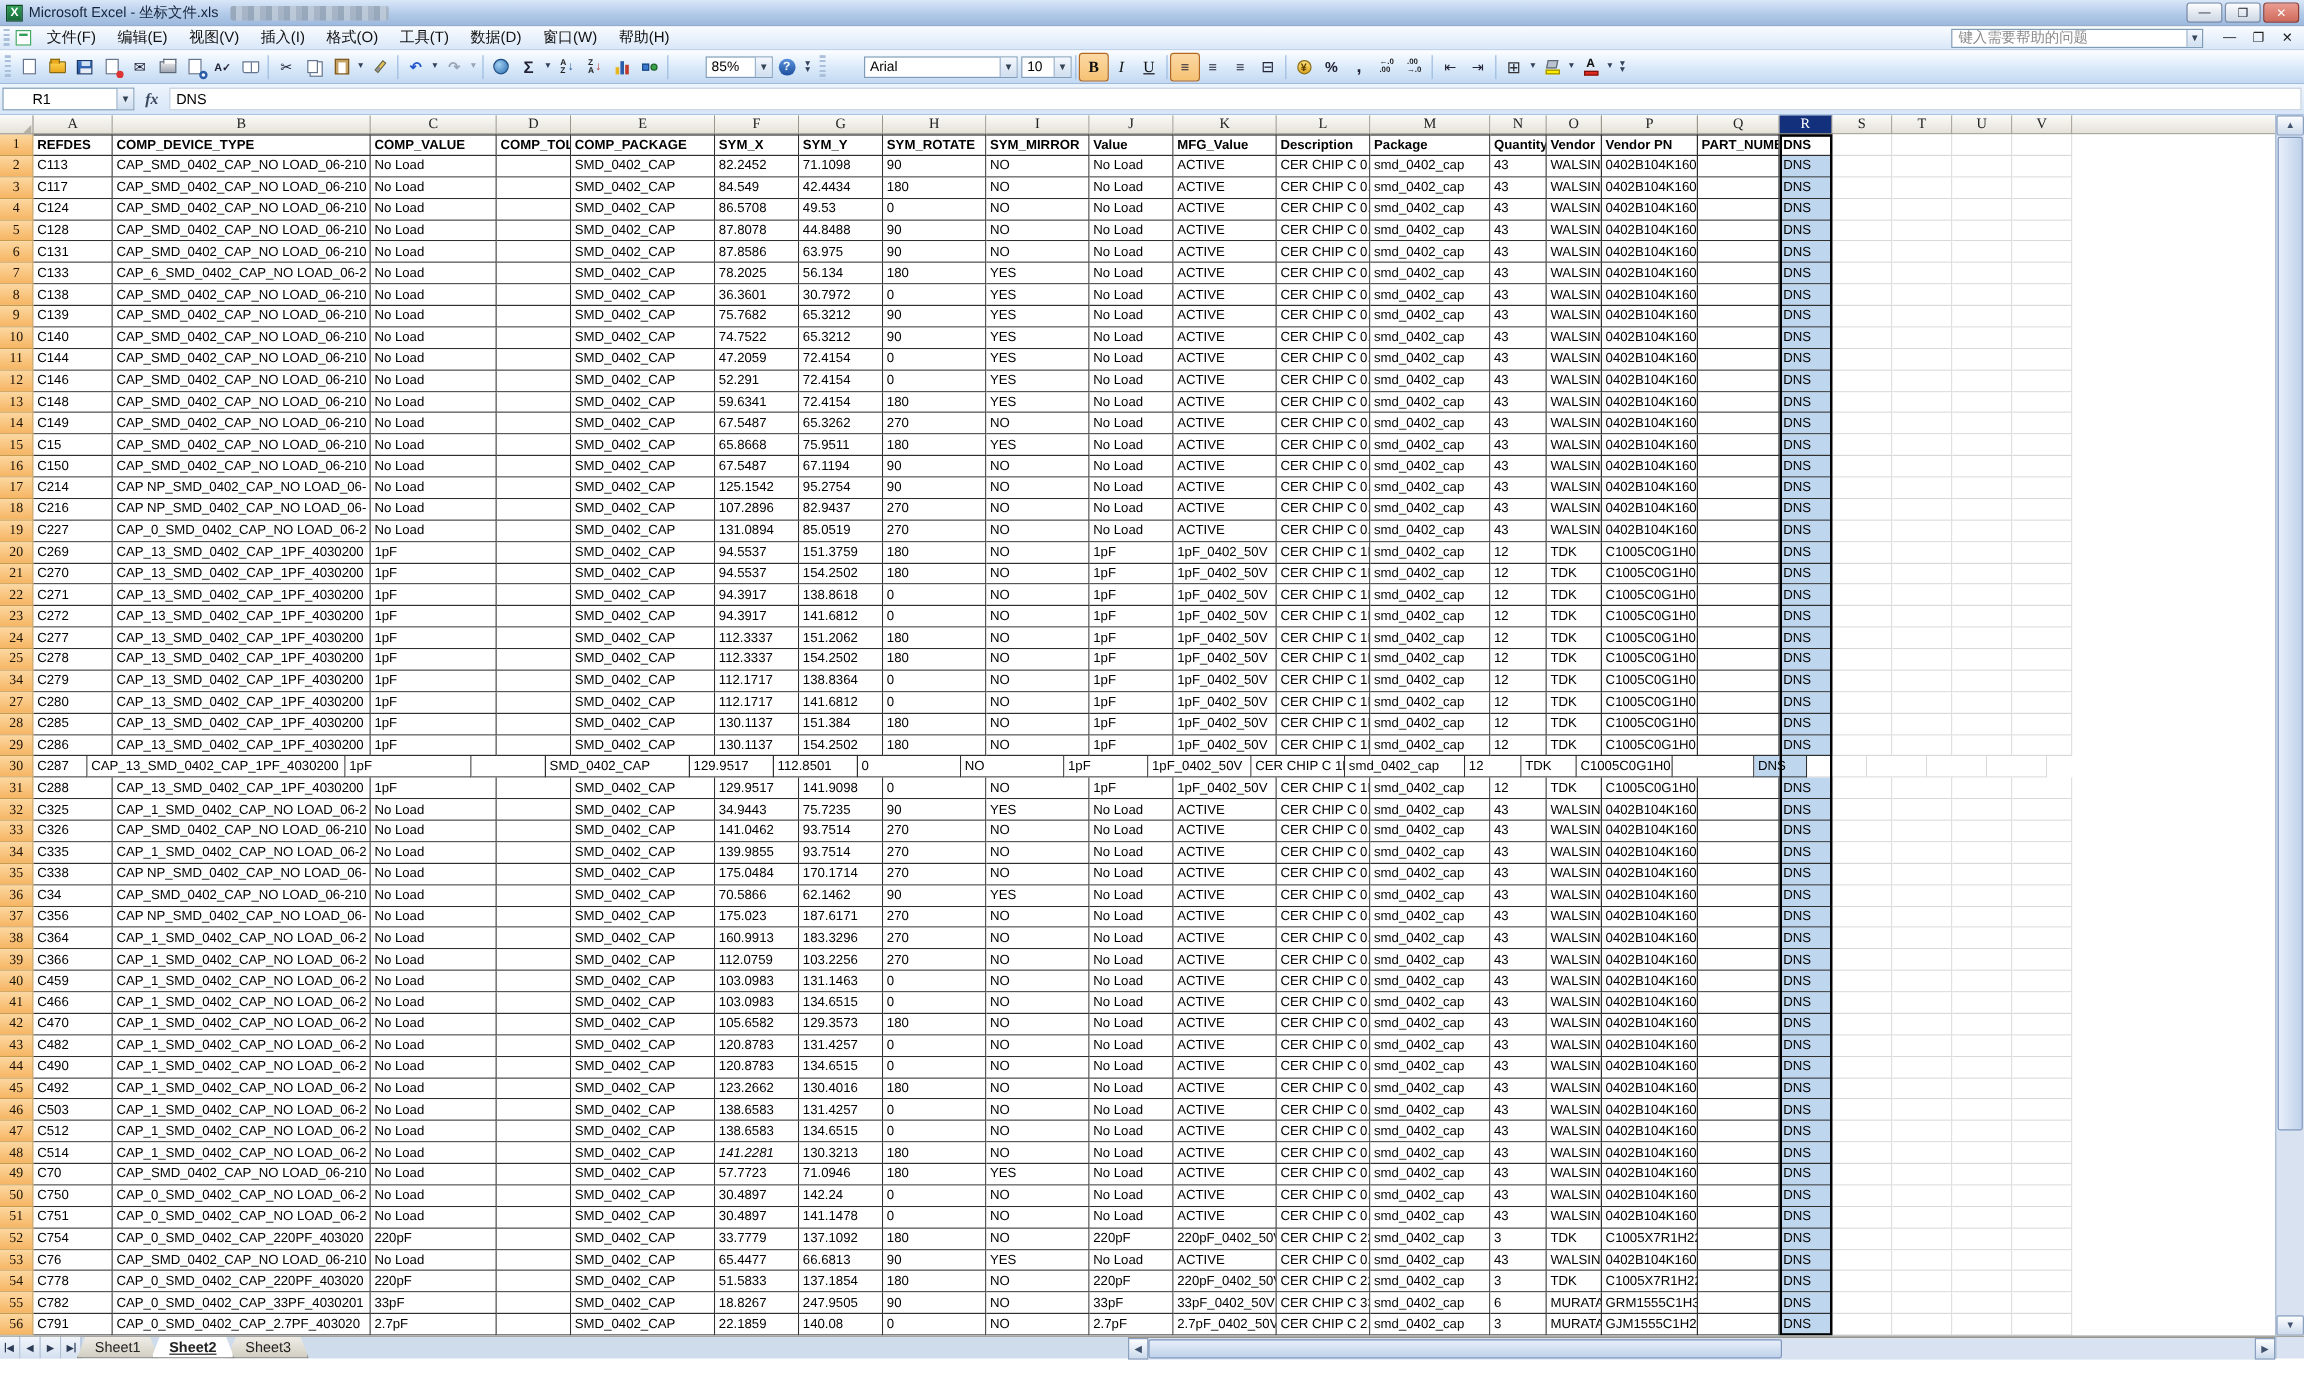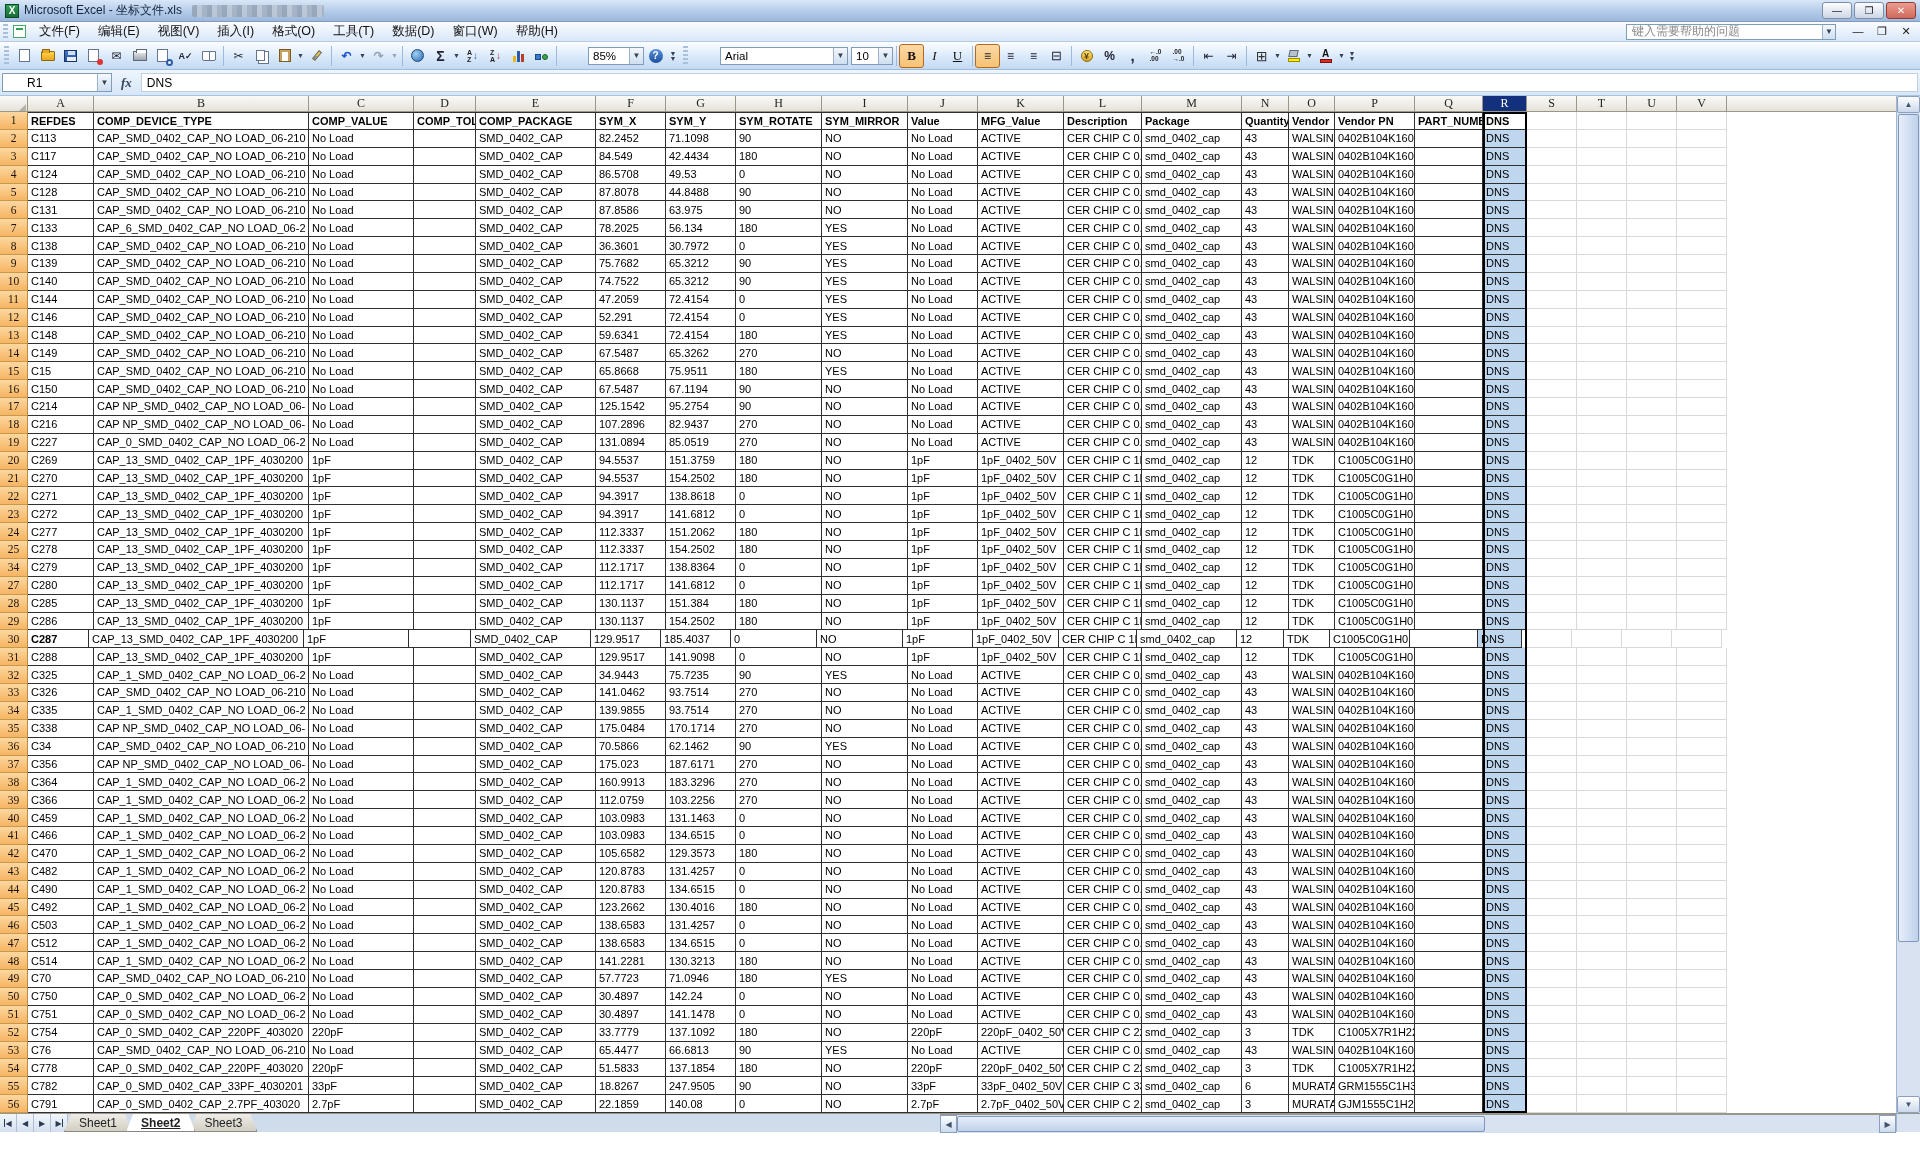--- a/index.html
+++ b/index.html
@@ -1178,27 +1178,27 @@
           <div class="g-cell dark" style="width: 68px;"></div>
           <div class="g-cell dark selcol" style="width: 44px;">DNS</div>
           <div class="g-cell light" style="width: 50px;"></div>
           <div class="g-cell light" style="width: 50px;"></div>
           <div class="g-cell light" style="width: 50px;"></div>
           <div class="g-cell light" style="width: 50px;"></div>
           <div class="g-cell filler" style="width: 169px;"></div>
         </div>
         <div class="grow">
           <div class="rh-cell">30</div>
-          <div class="g-cell dark" style="width: 61px; font-weight: bold;">C287</div>
+          <div class="g-cell dark" style="width: 45px;">C287</div>
           <div class="g-cell dark" style="width: 215px;">CAP_13_SMD_0402_CAP_1PF_4030200</div>
           <div class="g-cell dark" style="width: 105px;">1pF</div>
           <div class="g-cell dark" style="width: 62px;"></div>
           <div class="g-cell dark" style="width: 120px;">SMD_0402_CAP</div>
           <div class="g-cell dark" style="width: 70px;">129.9517</div>
-          <div class="g-cell dark" style="width: 70px;">185.4037</div>
+          <div class="g-cell dark" style="width: 70px;">112.8501</div>
           <div class="g-cell dark" style="width: 86px;">0</div>
           <div class="g-cell dark" style="width: 86px;">NO</div>
           <div class="g-cell dark" style="width: 70px;">1pF</div>
           <div class="g-cell dark" style="width: 86px;">1pF_0402_50V</div>
           <div class="g-cell dark" style="width: 78px;">CER CHIP C 1P +</div>
           <div class="g-cell dark" style="width: 100px;">smd_0402_cap</div>
           <div class="g-cell dark" style="width: 47px;">12</div>
           <div class="g-cell dark" style="width: 46px;">TDK</div>
           <div class="g-cell dark" style="width: 80px;">C1005C0G1H010CT</div>
           <div class="g-cell dark" style="width: 68px;"></div>
@@ -1651,21 +1651,21 @@
           <div class="g-cell light" style="width: 50px;"></div>
           <div class="g-cell filler" style="width: 169px;"></div>
         </div>
         <div class="grow">
           <div class="rh-cell">48</div>
           <div class="g-cell dark" style="width: 66px;">C514</div>
           <div class="g-cell dark" style="width: 215px;">CAP_1_SMD_0402_CAP_NO LOAD_06-2</div>
           <div class="g-cell dark" style="width: 105px;">No Load</div>
           <div class="g-cell dark" style="width: 62px;"></div>
           <div class="g-cell dark" style="width: 120px;">SMD_0402_CAP</div>
-          <div class="g-cell dark" style="width: 70px;">141.2281</div>
+          <div class="g-cell dark" style="width: 70px; font-style: italic;">141.2281</div>
           <div class="g-cell dark" style="width: 70px;">130.3213</div>
           <div class="g-cell dark" style="width: 86px;">180</div>
           <div class="g-cell dark" style="width: 86px;">NO</div>
           <div class="g-cell dark" style="width: 70px;">No Load</div>
           <div class="g-cell dark" style="width: 86px;">ACTIVE</div>
           <div class="g-cell dark" style="width: 78px;">CER CHIP C 0.1U</div>
           <div class="g-cell dark" style="width: 100px;">smd_0402_cap</div>
           <div class="g-cell dark" style="width: 47px;">43</div>
           <div class="g-cell dark" style="width: 46px;">WALSIN</div>
           <div class="g-cell dark" style="width: 80px;">0402B104K160CT</div>

